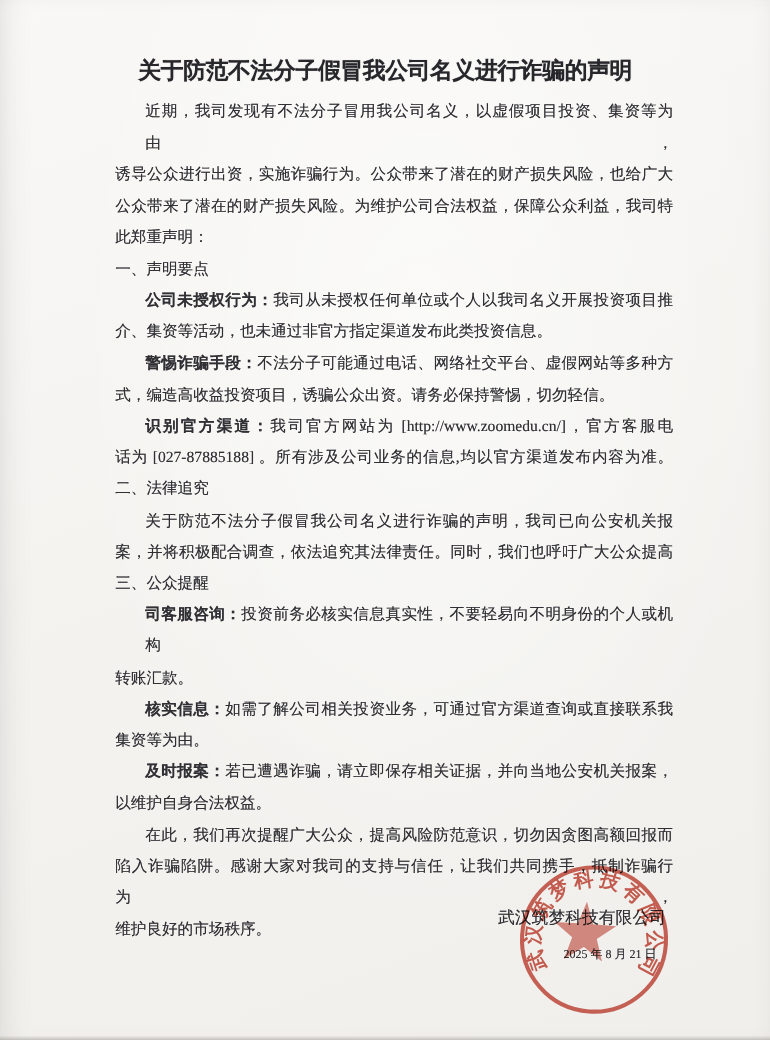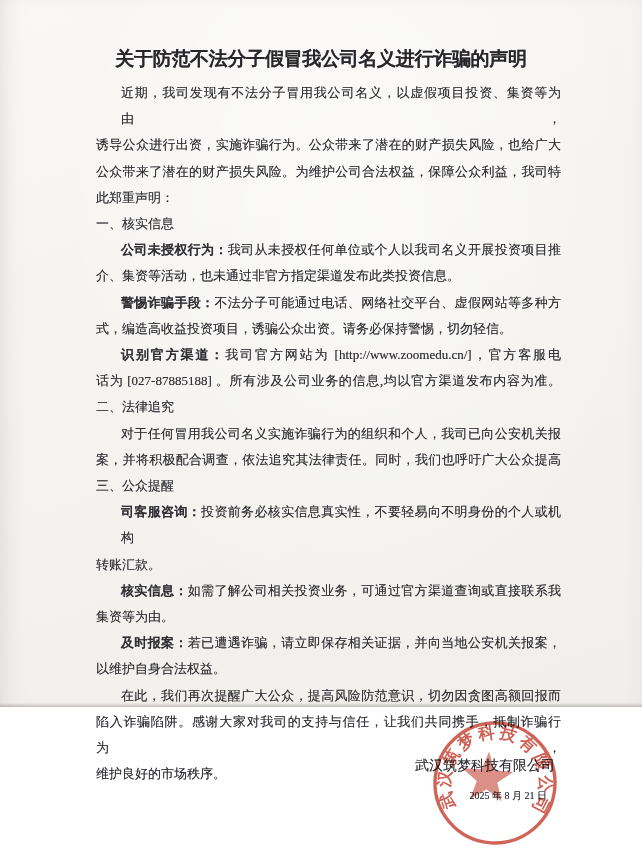--- a/index.html
+++ b/index.html
@@ -2,21 +2,21 @@
 <html><head>
 <meta charset="utf-8">
 <style>
   html, body {
     margin: 0; padding: 0;
     width: 642px; height: 867px;
     overflow: hidden;
   }
   .page {
     position: relative;
-    width: 642px; height: 707px;
+    width: 642px; height: 867px;
     background:
       radial-gradient(ellipse at 55% 30%, rgba(255,255,255,0.55), rgba(255,255,255,0) 60%),
       linear-gradient(160deg, #f9f8f6 0%, #f4f3f0 45%, #f0efec 100%);
     box-shadow: inset 16px 0 30px -22px rgba(95,90,82,0.28),
                 inset -10px 0 24px -20px rgba(95,90,82,0.18);
     font-family: "Liberation Serif", "DejaVu Serif", serif;
     color: #2f2f34;
   }
   .doc-title {
     position: absolute;
@@ -73,29 +73,29 @@
 
 <div class="page">
 
   <h1 class="doc-title">关于防范不法分子假冒我公司名义进行诈骗的声明</h1>
 
   <div class="doc-body">
       <div class="line indent fill">近期，我司发现有不法分子冒用我公司名义，以虚假项目投资、集资等为由，</div>
       <div class="line fill">诱导公众进行出资，实施诈骗行为。公众带来了潜在的财产损失风险，也给广大</div>
       <div class="line fill">公众带来了潜在的财产损失风险。为维护公司合法权益，保障公众利益，我司特</div>
       <div class="line">此郑重声明：</div>
-      <div class="line">一、核实信息</div>
+      <div class="line">一、声明要点</div>
       <div class="line indent fill"><b class="lead">公司未授权行为：</b>我司从未授权任何单位或个人以我司名义开展投资项目推</div>
       <div class="line">介、集资等活动，也未通过非官方指定渠道发布此类投资信息。</div>
       <div class="line indent fill"><b class="lead">警惕诈骗手段：</b>不法分子可能通过电话、网络社交平台、虚假网站等多种方</div>
       <div class="line">式，编造高收益投资项目，诱骗公众出资。请务必保持警惕，切勿轻信。</div>
       <div class="line indent fill"><b class="lead">识别官方渠道：</b>我司官方网站为 [http://www.zoomedu.cn/]，官方客服电</div>
       <div class="line fill">话为 [027-87885188] 。所有涉及公司业务的信息,均以官方渠道发布内容为准。</div>
       <div class="line">二、法律追究</div>
-      <div class="line indent fill">对于任何冒用我公司名义实施诈骗行为的组织和个人，我司已向公安机关报</div>
+      <div class="line indent fill">关于防范不法分子假冒我公司名义进行诈骗的声明，我司已向公安机关报</div>
       <div class="line fill">案，并将积极配合调查，依法追究其法律责任。同时，我们也呼吁广大公众提高</div>
       <div class="line">三、公众提醒</div>
       <div class="line indent fill"><b class="lead">司客服咨询：</b>投资前务必核实信息真实性，不要轻易向不明身份的个人或机构</div>
       <div class="line">转账汇款。</div>
       <div class="line indent fill"><b class="lead">核实信息：</b>如需了解公司相关投资业务，可通过官方渠道查询或直接联系我</div>
       <div class="line">集资等为由。</div>
       <div class="line indent fill"><b class="lead">及时报案：</b>若已遭遇诈骗，请立即保存相关证据，并向当地公安机关报案，</div>
       <div class="line">以维护自身合法权益。</div>
       <div class="line indent fill">在此，我们再次提醒广大公众，提高风险防范意识，切勿因贪图高额回报而</div>
       <div class="line fill">陷入诈骗陷阱。感谢大家对我司的支持与信任，让我们共同携手，抵制诈骗行为，</div>

